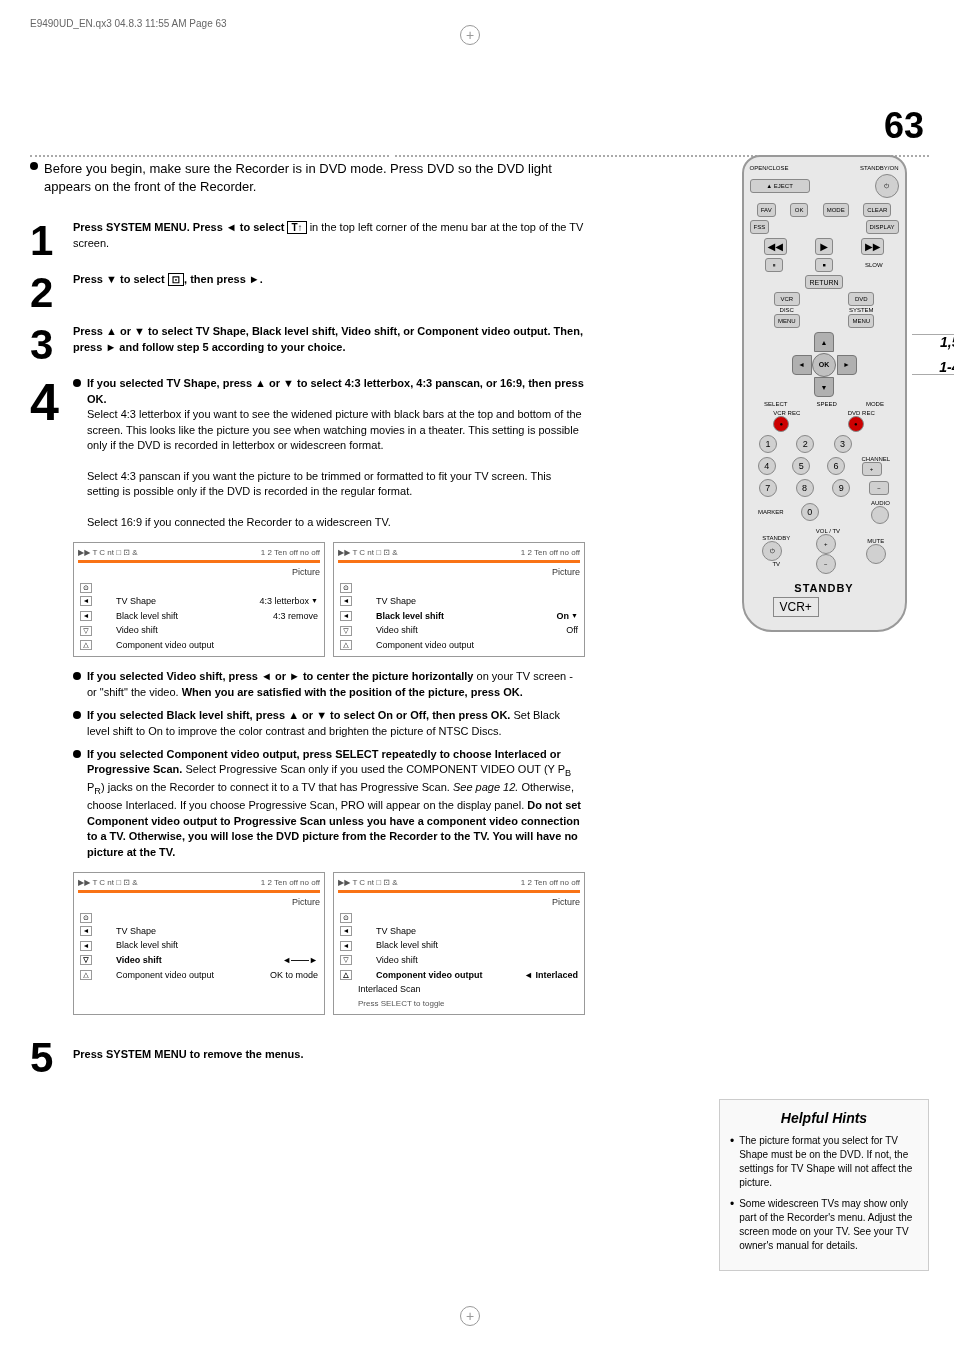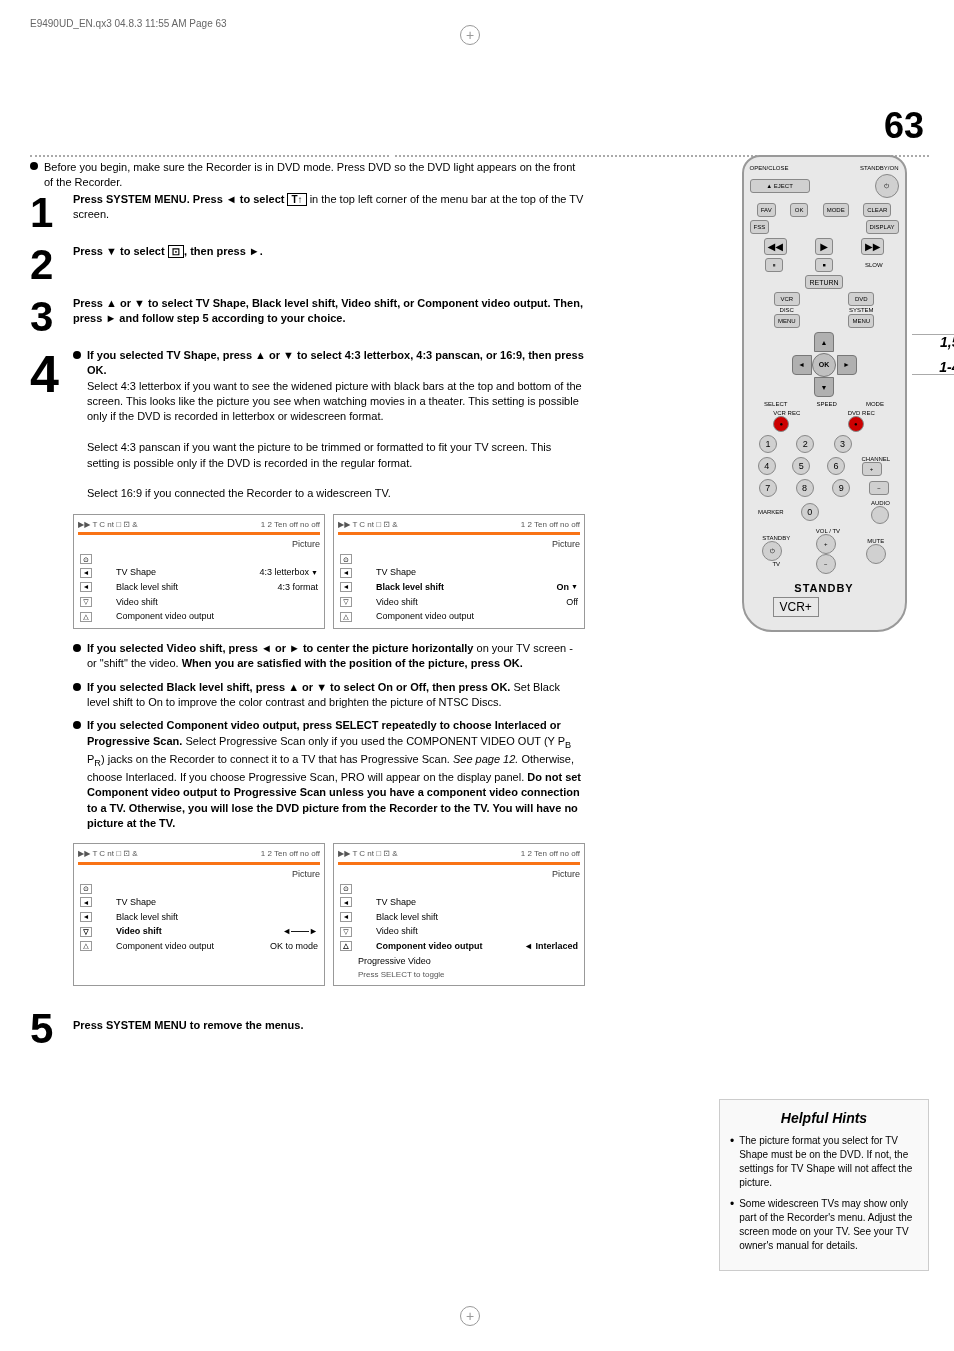--- a/index.html
+++ b/index.html
@@ -27,22 +27,22 @@
       position: absolute;
       top: 160px;
       left: 30px;
       width: 555px;
     }
 
     
     .intro-bullet {
       display: flex;
       align-items: flex-start;
-      margin-bottom: 1px;
-      font-size: 11px;
+      margin-bottom: 24px;
+      font-size: 13px;
       line-height: 1.4;
     }
     .bullet-dot {
       width: 8px;
       height: 8px;
       border-radius: 50%;
       background: #000;
       margin-top: 2px;
       margin-right: 6px;
       flex-shrink: 0;
@@ -342,21 +342,21 @@
               <span class="icon">⊙</span>
             </div>
           <div class="menu-row">
               <span class="icon">◄</span>
               <span>TV Shape</span>
               <span class="value">4:3 letterbox<span class="dropdown-arrow">▼</span></span>
             </div>
           <div class="menu-row">
               <span class="icon">◄</span>
               <span>Black level shift</span>
-              <span class="value">4:3 format</span>
+              <span class="value">4:3 remove</span>
             </div>
           <div class="menu-row">
               <span class="icon">▽</span>
               <span>Video shift</span>
             </div>
           <div class="menu-row">
               <span class="icon">△</span>
               <span>Component video output</span>
             </div>
         </div>
@@ -463,21 +463,21 @@
           <div class="menu-row">
               <span class="icon">▽</span>
               <span>Video shift</span>
             </div>
           <div class="menu-row highlighted">
               <span class="icon">△</span>
               <span><b>Component video output</b></span>
               <span class="value">◄ Interlaced</span>
             </div>
           <div class="menu-row" style="padding-left:20px;">
-              <span>Progressive Video</span>
+              <span>Interlaced Scan</span>
             </div>
           <div class="menu-row" style="padding-left:20px; font-size:8px; color:#555;">Press SELECT to toggle</div>
         </div>
       </div>
 
     </div>
   </div>
 
   <div class="step5-container">
     <div class="step-number">5</div>

